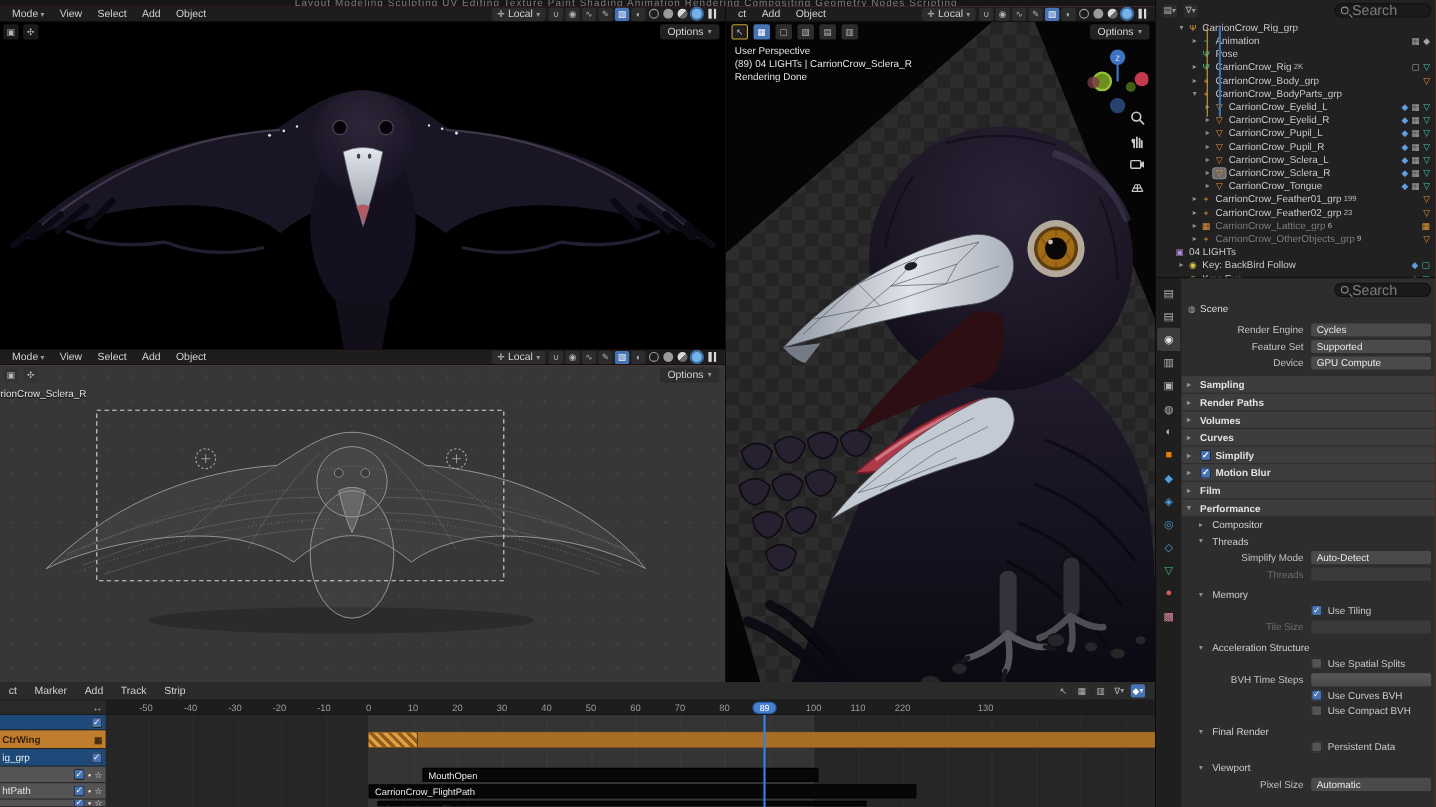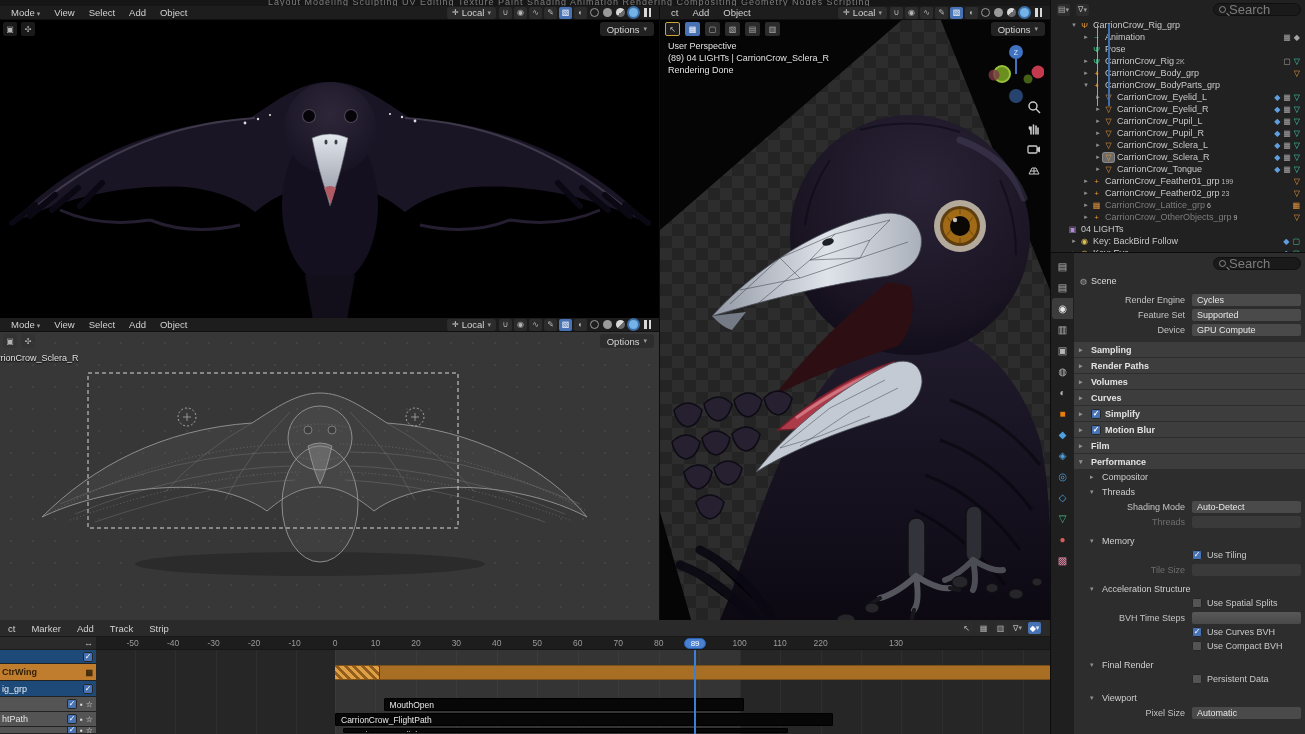--- a/index.html
+++ b/index.html
@@ -700,21 +700,21 @@
             </div>
             <div class="p-sub">
               <span class="chev">▸</span>
               <span>Compositor</span>
             </div>
             <div class="p-sub">
               <span class="chev">▾</span>
               <span>Threads</span>
             </div>
             <div class="p-row">
-              <span class="lab">Shading Mode</span>
+              <span class="lab">Simplify Mode</span>
               <span class="fld">Auto-Detect</span>
             </div>
             <div class="p-row">
               <span class="lab dis">Threads</span>
               <span class="fld dis"></span>
             </div>
             <div class="gap4"></div>
             <div class="p-sub">
               <span class="chev">▾</span>
               <span>Memory</span>

